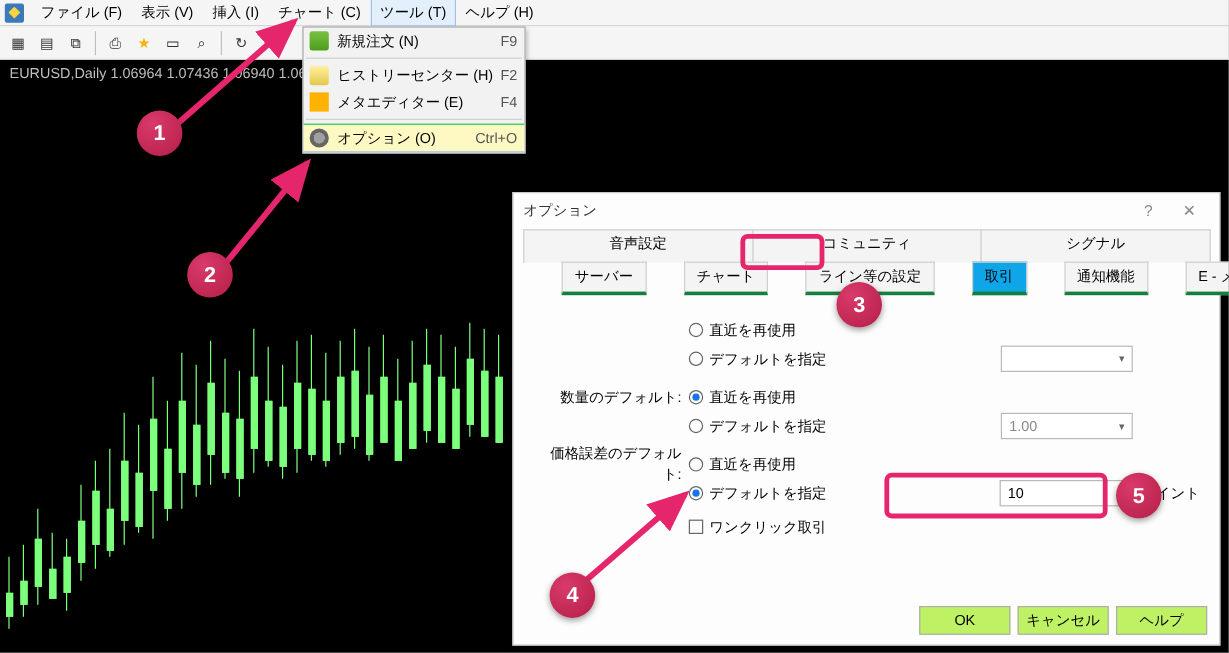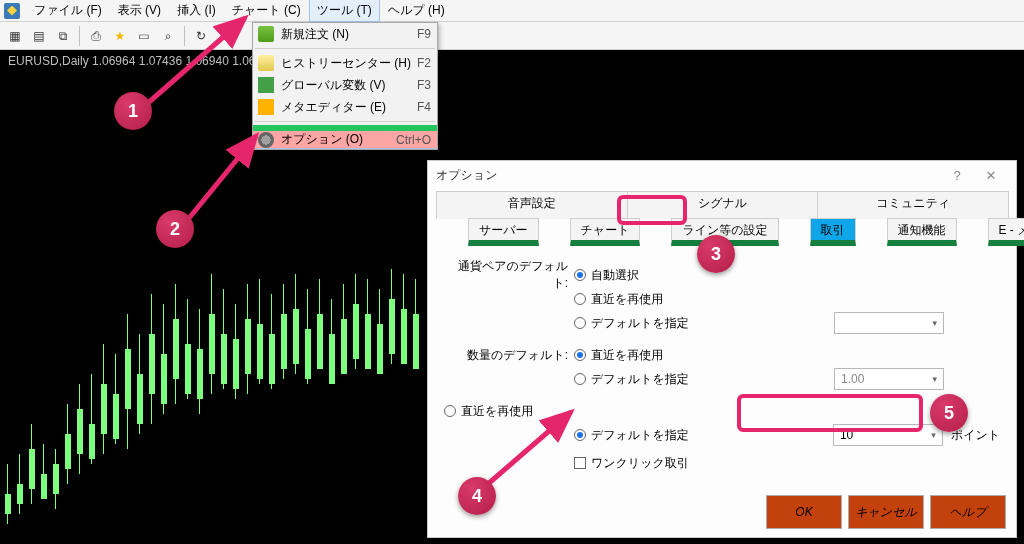--- a/index.html
+++ b/index.html
@@ -25,54 +25,54 @@
   .candle .wick { position: absolute; left: 2px; width: 1px; background: #7cff7c; }
   .candle .body { position: absolute; left: 0; width: 6px; background: #000; border: 1px solid #7cff7c; }
   .candle.down .body { background: #7cff7c; }
 
   
   .dropdown { position: absolute; top: 22px; left: 252px; width: 186px; background: #f2f2f2; border: 1px solid #a8a8a8; box-shadow: 2px 2px 4px rgba(0,0,0,0.25); z-index: 50; }
   .dd-item { display: flex; align-items: center; height: 22px; padding: 0 6px 0 28px; position: relative; font-size: 12px; }
   .dd-item .shortcut { margin-left: auto; color: #555; }
   .dd-item .dd-icon { position: absolute; left: 5px; width: 16px; height: 16px; }
   .dd-sep { height: 1px; background: #d0d0d0; margin: 3px 2px; }
-  .dd-item.highlight { background: #fca5a5; border-top:6px solid #22c55e; border-bottom:1px solid #a3c4e8; height:24px; }
+  .dd-item.highlight { background: #fef9c3; border-top:1px solid #22c55e; border-bottom:1px solid #a3c4e8; height:24px; }
   .ic-green { background: linear-gradient(#7ac142,#4e9c1a); border-radius:2px; }
   .ic-folder { background: linear-gradient(#fff0a0,#e2c94d); border-radius:2px; }
   .ic-cubes { background: #43a047; }
   .ic-meta { background: #ffb300; }
   .ic-gear { background: radial-gradient(circle,#a0a0a0 40%,#666 42%); border-radius:50%; }
 
   
   .dialog { position: absolute; top: 160px; left: 427px; width: 590px; height: 378px; background: #fdfdfd; border: 1px solid #c9c9c9; box-shadow: 0 3px 12px rgba(0,0,0,0.25); z-index: 60; }
   .dlg-title { height: 28px; display: flex; align-items: center; padding: 0 8px; font-size: 12px; color: #333; }
   .dlg-title .spacer { flex: 1; }
   .dlg-title .winbtn { width: 34px; height: 20px; display:flex; align-items:center; justify-content:center; color:#888; font-size:13px; }
 
   .tab-rows { padding: 2px 8px 0; }
   .tab-row { display: flex; height: 28px; }
   .tab { border: 1px solid #cfcfcf; border-bottom: none; padding: 3px 10px; background: #f4f4f4; font-size: 12px; margin-right: -1px; flex:1; text-align:center; white-space:nowrap; position:relative; }
   .tab.active { background: #0ea5e9; z-index:2; }
-  .tab-row.bottom .tab { border-bottom: 6px solid #15803d; margin-left: 32px; }
+  .tab-row.bottom .tab { border-bottom: 3px solid #15803d; margin-left: 32px; }
   .tab-row.top { margin-bottom:-1px; }
 
   .dlg-body { padding: 18px 16px 8px; }
   .field-group { margin-bottom: 10px; }
   .field-row { display: flex; align-items: center; height: 22px; margin-bottom: 2px; }
   .field-label { width: 130px; text-align: right; padding-right: 6px; font-size: 12px; }
   .radio { width: 12px; height: 12px; border: 1px solid #666; border-radius: 50%; margin-right: 5px; position:relative; }
   .radio.checked::after { content:""; position:absolute; inset:2px; background:#1a73e8; border-radius:50%; }
   .chk { width: 12px; height: 12px; border: 1px solid #666; margin-right: 5px; }
   .combo { width: 110px; height: 22px; border: 1px solid #b8b8b8; background: #fff; display:flex; align-items:center; padding:0 6px; font-size:12px; position:relative; color:#888;}
   .combo.enabled { color:#000; }
   .combo .caret { position:absolute; right:6px; font-size:9px; color:#666;}
   .suffix { margin-left: 8px; font-size:12px; }
 
   .dlg-buttons { position: absolute; bottom: 8px; right: 10px; display:flex; gap:6px; }
-  .btn { width: 76px; height: 34px; background: #c2410c; border: 1px solid #adadad; font-size:12px; display:flex; align-items:center; justify-content:center;font-style:italic; }
+  .btn { width: 76px; height: 24px; background: #bef264; border: 1px solid #adadad; font-size:12px; display:flex; align-items:center; justify-content:center; }
 
   
   .badge { position: absolute; width: 38px; height: 38px; border-radius: 50%; background: radial-gradient(circle at 35% 30%, #d93a6a, #b41e48); color:#fff; font-size: 18px; font-weight: bold; display:flex; align-items:center; justify-content:center; box-shadow: 0 2px 5px rgba(0,0,0,0.4); z-index:100; }
   .arrow { position: absolute; z-index: 99; }
   .hl-box { position: absolute; border: 4px solid #e6266c; border-radius: 6px; z-index: 95; pointer-events:none; }
 </style>
 </head>
 <body>
 
 <div class="menubar">
@@ -252,25 +252,20 @@
       <span>新規注文 (N)</span>
       <span class="shortcut">F9</span>
     </div>
     <div class="dd-sep"></div>
     <div class="dd-item">
       <span class="dd-icon ic-folder"></span>
       <span>ヒストリーセンター (H)</span>
       <span class="shortcut">F2</span>
     </div>
     <div class="dd-item">
-      <span class="dd-icon ic-cubes"></span>
-      <span>グローバル変数 (V)</span>
-      <span class="shortcut">F3</span>
-    </div>
-    <div class="dd-item">
       <span class="dd-icon ic-meta"></span>
       <span>メタエディター (E)</span>
       <span class="shortcut">F4</span>
     </div>
     <div class="dd-sep"></div>
     <div class="dd-item highlight">
       <span class="dd-icon ic-gear"></span>
       <span>オプション (O)</span>
       <span class="shortcut">Ctrl+O</span>
     </div>
@@ -279,41 +274,36 @@
 <div class="dialog">
   <div class="dlg-title">
     <span>オプション</span>
     <span class="spacer"></span>
     <span class="winbtn">?</span>
     <span class="winbtn">✕</span>
   </div>
   <div class="tab-rows">
     <div class="tab-row top" id="tabs1">
         <div class="tab" style="flex: 2 1 0%;">音声設定</div>
+        <div class="tab" style="flex: 2 1 0%;">コミュニティ</div>
         <div class="tab" style="flex: 2 1 0%;">シグナル</div>
-        <div class="tab" style="flex: 2 1 0%;">コミュニティ</div>
       </div>
     <div class="tab-row bottom" id="tabs2">
         <div class="tab">サーバー</div>
         <div class="tab">チャート</div>
         <div class="tab">ライン等の設定</div>
         <div class="tab active">取引</div>
         <div class="tab">通知機能</div>
         <div class="tab">E - メール</div>
       </div>
   </div>
 
   <div class="dlg-body">
 
     <div class="field-group">
-      <div class="field-row">
-        <div class="field-label">通貨ペアのデフォルト:</div>
-        <span class="radio checked"></span>
-        <span>自動選択</span>
-      </div>
       <div class="field-row">
         <div class="field-label"></div>
         <span class="radio"></span>
         <span>直近を再使用</span>
       </div>
       <div class="field-row">
         <div class="field-label"></div>
         <span class="radio"></span>
         <span>デフォルトを指定</span>
         <div style="flex:1"></div>
@@ -339,20 +329,21 @@
         <div class="combo">
             <span>1.00</span>
             <span class="caret">▾</span>
           </div>
         <span style="width:56px"></span>
       </div>
     </div>
 
     <div class="field-group">
       <div class="field-row">
+        <div class="field-label">価格誤差のデフォルト:</div>
         <span class="radio"></span>
         <span>直近を再使用</span>
       </div>
       <div class="field-row">
         <div class="field-label"></div>
         <span class="radio checked"></span>
         <span>デフォルトを指定</span>
         <div style="flex:1"></div>
         <div class="combo enabled">
             <span>10</span>

